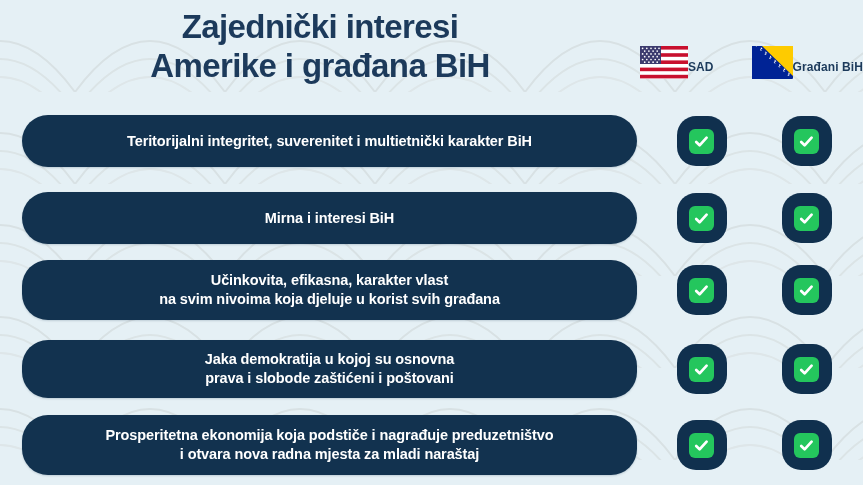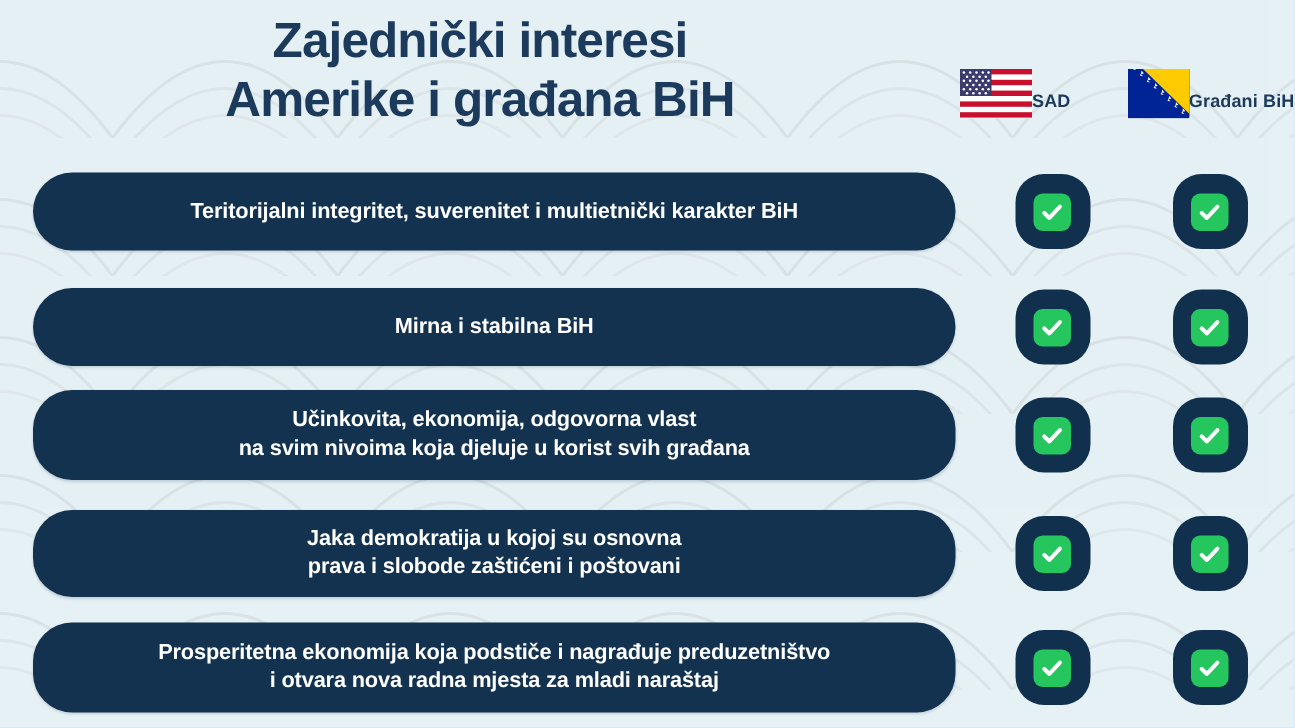--- a/index.html
+++ b/index.html
@@ -269,21 +269,21 @@
                 <path d="M3.2 9.0 L6.6 12.3 L13.6 4.7" fill="none" stroke="#ffffff" stroke-width="2.7" stroke-linecap="round" stroke-linejoin="round"></path>
               </svg>
             </div>
           </div>
         </div>
       </div>
     </div>
 
     <div class="row" style="top:84px;height:52px;">
       <div class="pill" style="height:52px;">
-        <div class="pill-text">Mirna i stabilna BiH</div>
+        <div class="pill-text">Mirna i interesi BiH</div>
       </div>
       <div class="checks">
         <div class="check-cell">
           <div class="badge">
             <div class="badge-inner">
               <svg width="17" height="17" viewBox="0 0 17 17" aria-hidden="true">
                 <path d="M3.2 9.0 L6.6 12.3 L13.6 4.7" fill="none" stroke="#ffffff" stroke-width="2.7" stroke-linecap="round" stroke-linejoin="round"></path>
               </svg>
             </div>
           </div>
@@ -295,21 +295,21 @@
                 <path d="M3.2 9.0 L6.6 12.3 L13.6 4.7" fill="none" stroke="#ffffff" stroke-width="2.7" stroke-linecap="round" stroke-linejoin="round"></path>
               </svg>
             </div>
           </div>
         </div>
       </div>
     </div>
 
     <div class="row" style="top:152px;height:60px;">
       <div class="pill" style="height:60px;">
-        <div class="pill-text">Učinkovita, ekonomija, odgovorna vlast
+        <div class="pill-text">Učinkovita, efikasna, karakter vlast
 na svim nivoima koja djeluje u korist svih građana</div>
       </div>
       <div class="checks">
         <div class="check-cell">
           <div class="badge">
             <div class="badge-inner">
               <svg width="17" height="17" viewBox="0 0 17 17" aria-hidden="true">
                 <path d="M3.2 9.0 L6.6 12.3 L13.6 4.7" fill="none" stroke="#ffffff" stroke-width="2.7" stroke-linecap="round" stroke-linejoin="round"></path>
               </svg>
             </div>

